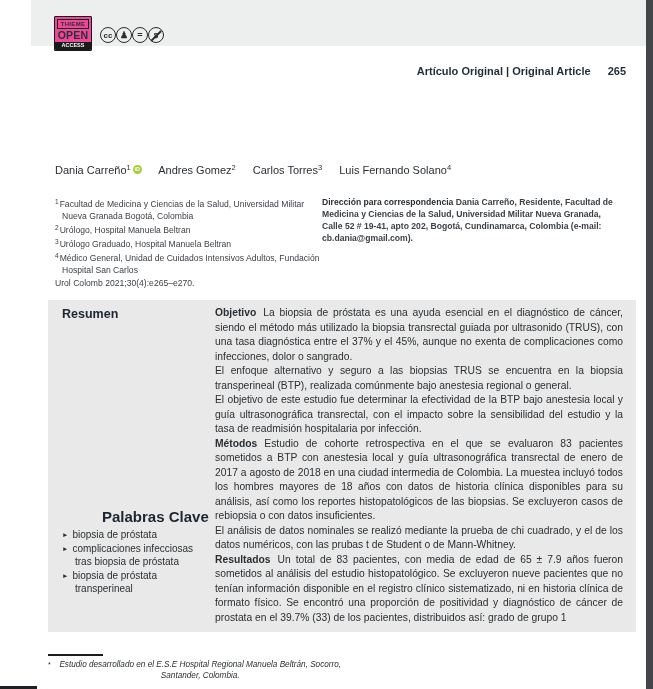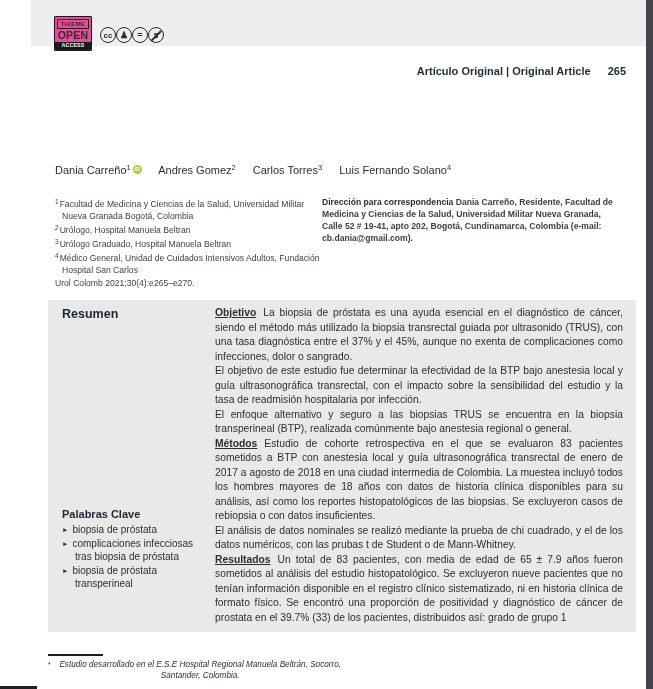--- a/index.html
+++ b/index.html
@@ -53,25 +53,25 @@
   .correspondence { position:absolute; left:322px; top:196px; width:298px; font-size:8.6px;
     line-height:12px; color:#3a3f44; text-align:left;font-weight:bold; }
   .correspondence b { color:#2a2f33; }
 
   
   .abstract-box { position:absolute; left:48px; top:300px; width:588px; height:332px; background:#e9e9e9; }
   .resumen-heading { position:absolute; left:62px; top:307px; font-size:12.5px; font-weight:bold; color:#1c2630; }
   .abstract-text { position:absolute; left:215px; top:306px; width:408px; font-size:10.3px;
     line-height:14.5px; color:#2a2f33; }
   .abs-p { margin:0; text-align:justify; }
-  .plabel { font-weight:bold;text-decoration:underline; }
+  .plabel { font-weight:bold; }
   .plabel:not(:empty) { margin-right:7px; }
 
   .keywords { position:absolute; left:62px; top:508px; width:148px; color:#2a2f33; }
-  .kw-heading { font-size:11px; font-weight:bold; margin-bottom:3px; color:#1c2630; }
+  .kw-heading { font-size:15px; font-weight:bold; margin-bottom:3px; color:#1c2630;margin-left:40px; }
   .kw-item { font-size:10px; line-height:13px; padding-left:13px; text-indent:-13px; margin-bottom:1px; }
   .kw-bullet { font-size:6.5px; margin-right:4px; vertical-align:1px; }
 
   
   .footnote-rule { position:absolute; left:48px; top:654px; width:55px; height:2px; background:#1c1c1c; }
   .footnote { position:absolute; left:48px; top:659px; width:330px; display:flex; gap:7px;
     font-size:8.2px; font-style:italic; line-height:11px; color:#2a2f33; }
   .fn-marker { font-style:normal; font-size:7px; }
   .fn-text { width:285px;text-align:center; }
 </style>
@@ -122,22 +122,22 @@
   <div class="correspondence">
     <b>Dirección para correspondencia</b>
     <span>Dania Carreño, Residente, Facultad de Medicina y Ciencias de la Salud, Universidad Militar Nueva Granada, Calle 52 # 19-41, apto 202, Bogotá, Cundinamarca, Colombia (e-mail: cb.dania@gmail.com).</span>
   </div>
 
   <div class="abstract-box"></div>
   <div class="resumen-heading">Resumen</div>
 
   <div class="abstract-text">
     <p class="abs-p"><b class="plabel">Objetivo</b><span>La biopsia de próstata es una ayuda esencial en el diagnóstico de cáncer, siendo el método más utilizado la biopsia transrectal guiada por ultrasonido (TRUS), con una tasa diagnóstica entre el 37% y el 45%, aunque no exenta de complicaciones como infecciones, dolor o sangrado.</span></p>
+    <p class="abs-p"><b class="plabel"></b><span>El enfoque alternativo y seguro a las biopsias TRUS se encuentra en la biopsia transperineal (BTP), realizada comúnmente bajo anestesia regional o general.</span></p>
     <p class="abs-p"><b class="plabel"></b><span>El objetivo de este estudio fue determinar la efectividad de la BTP bajo anestesia local y guía ultrasonográfica transrectal, con el impacto sobre la sensibilidad del estudio y la tasa de readmisión hospitalaria por infección.</span></p>
-    <p class="abs-p"><b class="plabel"></b><span>El enfoque alternativo y seguro a las biopsias TRUS se encuentra en la biopsia transperineal (BTP), realizada comúnmente bajo anestesia regional o general.</span></p>
     <p class="abs-p"><b class="plabel">Métodos</b><span>Estudio de cohorte retrospectiva en el que se evaluaron 83 pacientes sometidos a BTP con anestesia local y guía ultrasonográfica transrectal de enero de 2017 a agosto de 2018 en una ciudad intermedia de Colombia. La muestea incluyó todos los hombres mayores de 18 años con datos de historia clínica disponibles para su análisis, así como los reportes histopatológicos de las biopsias. Se excluyeron casos de rebiopsia o con datos insuficientes.</span></p>
     <p class="abs-p"><b class="plabel"></b><span>El análisis de datos nominales se realizó mediante la prueba de chi cuadrado, y el de los datos numéricos, con las prubas t de Student o de Mann-Whitney.</span></p>
     <p class="abs-p"><b class="plabel">Resultados</b><span>Un total de 83 pacientes, con media de edad de 65 ± 7.9 años fueron sometidos al análisis del estudio histopatológico. Se excluyeron nueve pacientes que no tenían información disponible en el registro clínico sistematizado, ni en historia clínica de formato físico. Se encontró una proporción de positividad y diagnóstico de cáncer de prostata en el 39.7% (33) de los pacientes, distribuidos así: grado de grupo 1</span></p>
   </div>
 
   <div class="keywords">
     <div class="kw-heading">Palabras Clave</div>
     <div class="kw-item"><span class="kw-bullet">►</span><span>biopsia de próstata</span></div>
     <div class="kw-item"><span class="kw-bullet">►</span><span>complicaciones infecciosas tras biopsia de próstata</span></div>
     <div class="kw-item"><span class="kw-bullet">►</span><span>biopsia de próstata transperineal</span></div>

